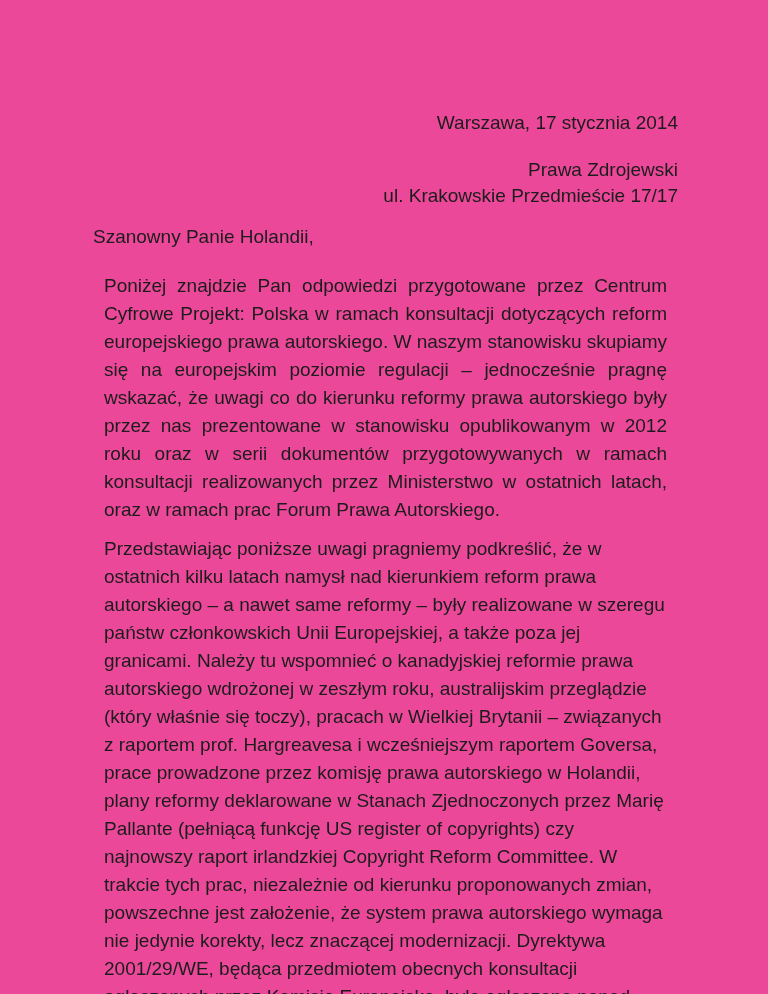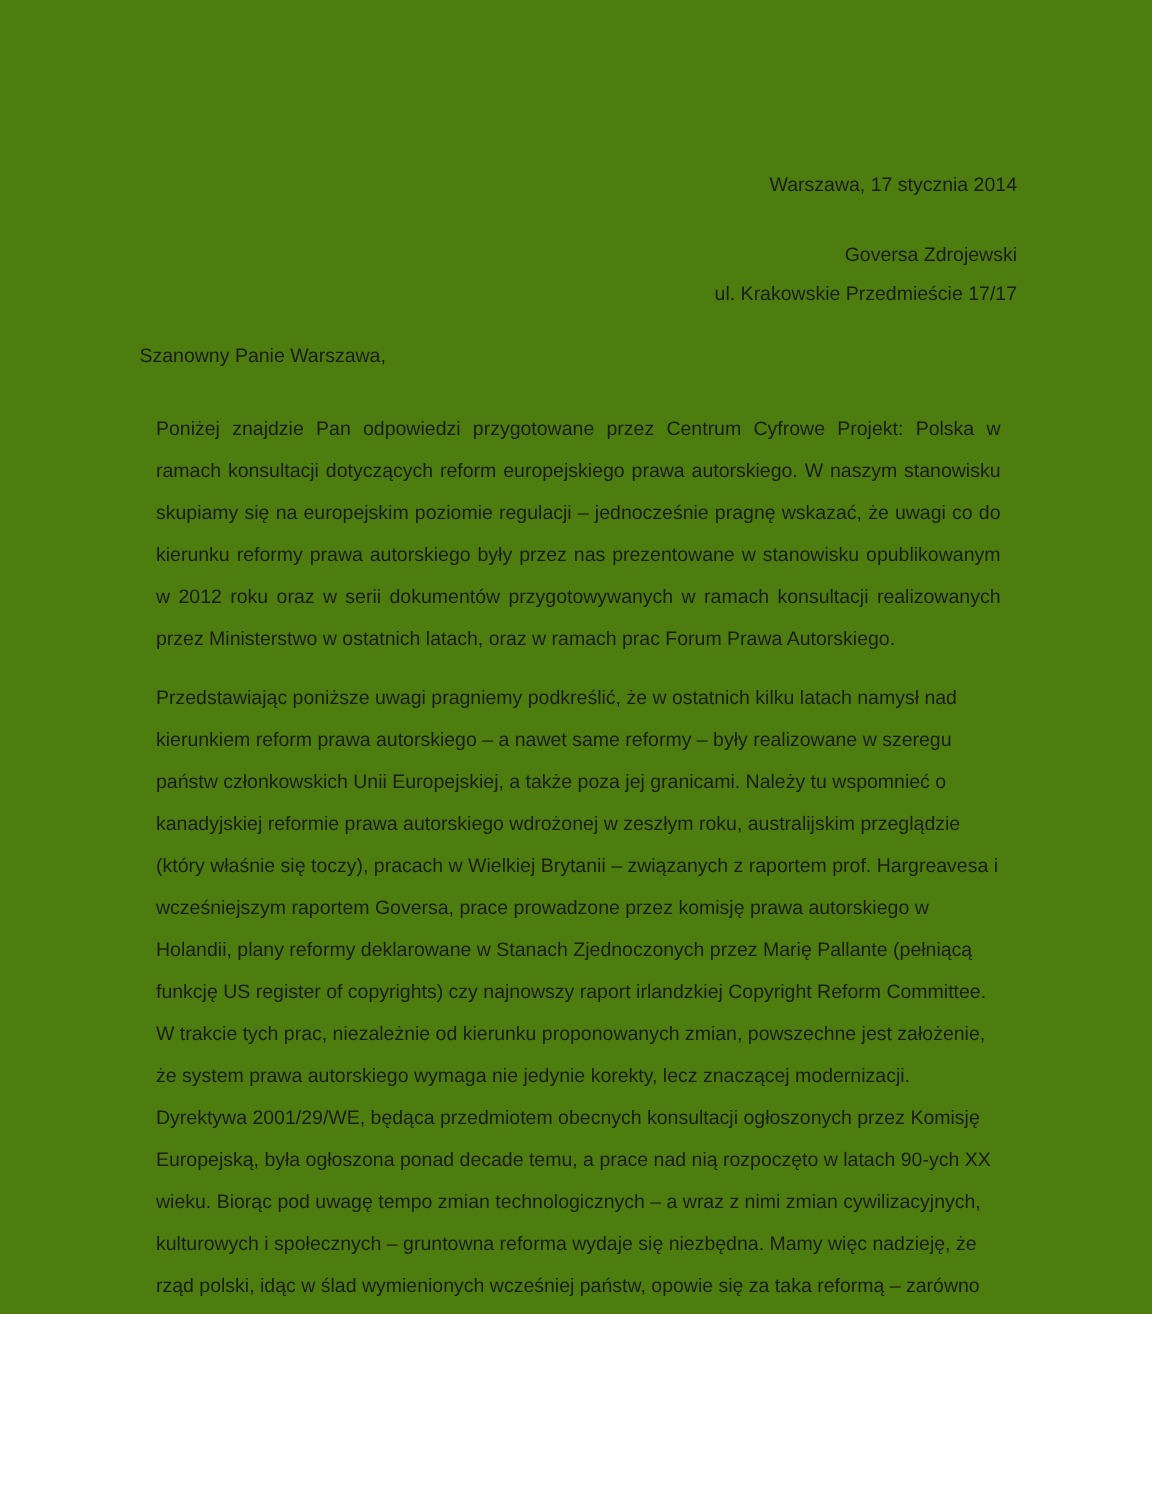--- a/index.html
+++ b/index.html
@@ -1,24 +1,24 @@
 <!DOCTYPE html>
 <html lang="pl"><head>
 <meta charset="utf-8">
 <style>
   html, body { margin: 0; padding: 0; background: #ffffff; }
   .page {
     position: relative;
     width: 768px;
-    height: 876px;
-    background: #4d7c0f;
+    height: 994px;
+    background: #ec4899;
     box-sizing: border-box;
     padding: 109px 90px 0 93px;
     font-family: "Liberation Sans", sans-serif;
-    font-size: 13px;
+    font-size: 19px;
     line-height: 28px;
     color: #1c1c1c;
     overflow: hidden;
   }
   .date-line {
     text-align: right;
     margin: 0;
   }
   .recipient-block {
     text-align: right;
@@ -41,23 +41,23 @@
   }
 </style>
 </head>
 <body>
 
 <div class="page">
 
   <p class="date-line">Warszawa, 17 stycznia 2014</p>
 
   <div class="recipient-block">
-    <div>Goversa Zdrojewski</div>
+    <div>Prawa Zdrojewski</div>
     <div>ul. Krakowskie Przedmieście 17/17</div>
   </div>
 
-  <p class="salutation">Szanowny Panie Warszawa,</p>
+  <p class="salutation">Szanowny Panie Holandii,</p>
 
   <p class="para para-first">Poniżej znajdzie Pan odpowiedzi przygotowane przez Centrum Cyfrowe Projekt: Polska w ramach konsultacji dotyczących reform europejskiego prawa autorskiego. W naszym stanowisku skupiamy się na europejskim poziomie regulacji – jednocześnie pragnę wskazać, że uwagi co do kierunku reformy prawa autorskiego były przez nas prezentowane w stanowisku opublikowanym w 2012 roku oraz w serii dokumentów przygotowywanych w ramach konsultacji realizowanych przez Ministerstwo w ostatnich latach, oraz w ramach prac Forum Prawa Autorskiego.</p>
 
   <p class="para para-next">Przedstawiając poniższe uwagi pragniemy podkreślić, że w ostatnich kilku latach namysł nad kierunkiem reform prawa autorskiego – a nawet same reformy – były realizowane w szeregu państw członkowskich Unii Europejskiej, a także poza jej granicami. Należy tu wspomnieć o kanadyjskiej reformie prawa autorskiego wdrożonej w zeszłym roku, australijskim przeglądzie (który właśnie się toczy), pracach w Wielkiej Brytanii – związanych z raportem prof. Hargreavesa i wcześniejszym raportem Goversa, prace prowadzone przez komisję prawa autorskiego w Holandii, plany reformy deklarowane w Stanach Zjednoczonych przez Marię Pallante (pełniącą funkcję US register of copyrights) czy najnowszy raport irlandzkiej Copyright Reform Committee. W trakcie tych prac, niezależnie od kierunku proponowanych zmian, powszechne jest założenie, że system prawa autorskiego wymaga nie jedynie korekty, lecz znaczącej modernizacji. Dyrektywa 2001/29/WE, będąca przedmiotem obecnych konsultacji ogłoszonych przez Komisję Europejską, była ogłoszona ponad decade temu, a prace nad nią rozpoczęto w latach 90-ych XX wieku. Biorąc pod uwagę tempo zmian technologicznych – a wraz z nimi zmian cywilizacyjnych, kulturowych i społecznych – gruntowna reforma wydaje się niezbędna. Mamy więc nadzieję, że rząd polski, idąc w ślad wymienionych wcześniej państw, opowie się za taka reformą – zarówno uczestnicząc w procesie na poziomie europejskim, jak I planując reformę prawa polskiego, zapowiedzianą na rok 2014.</p>
 
 </div>
 
 </body></html>

